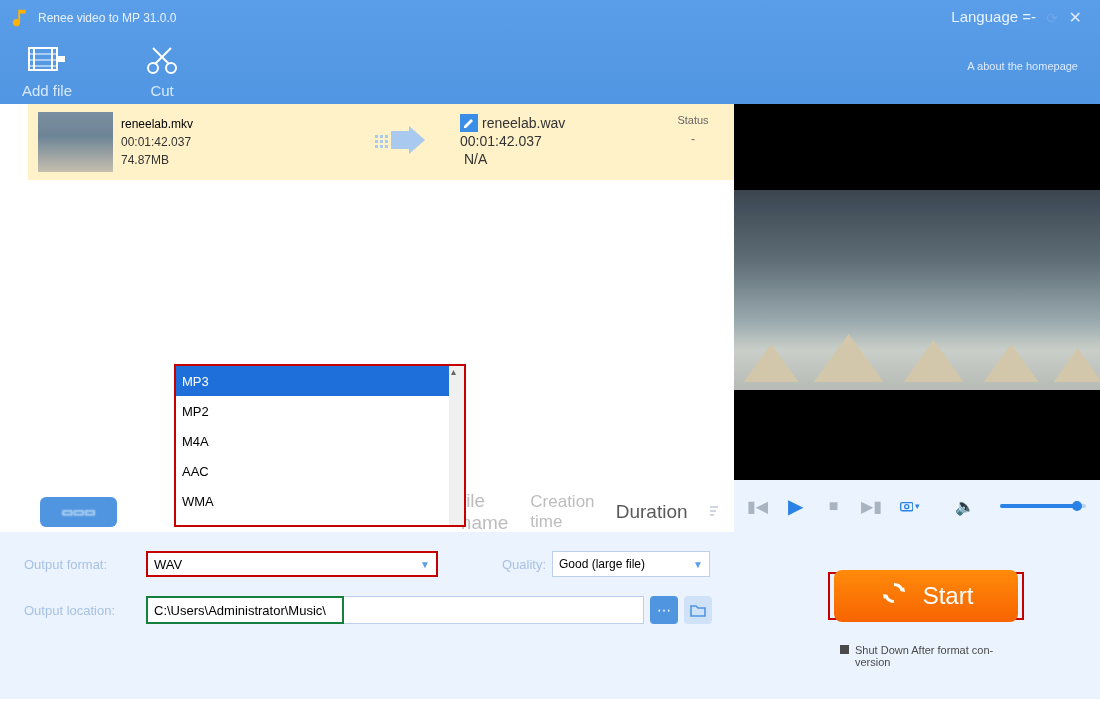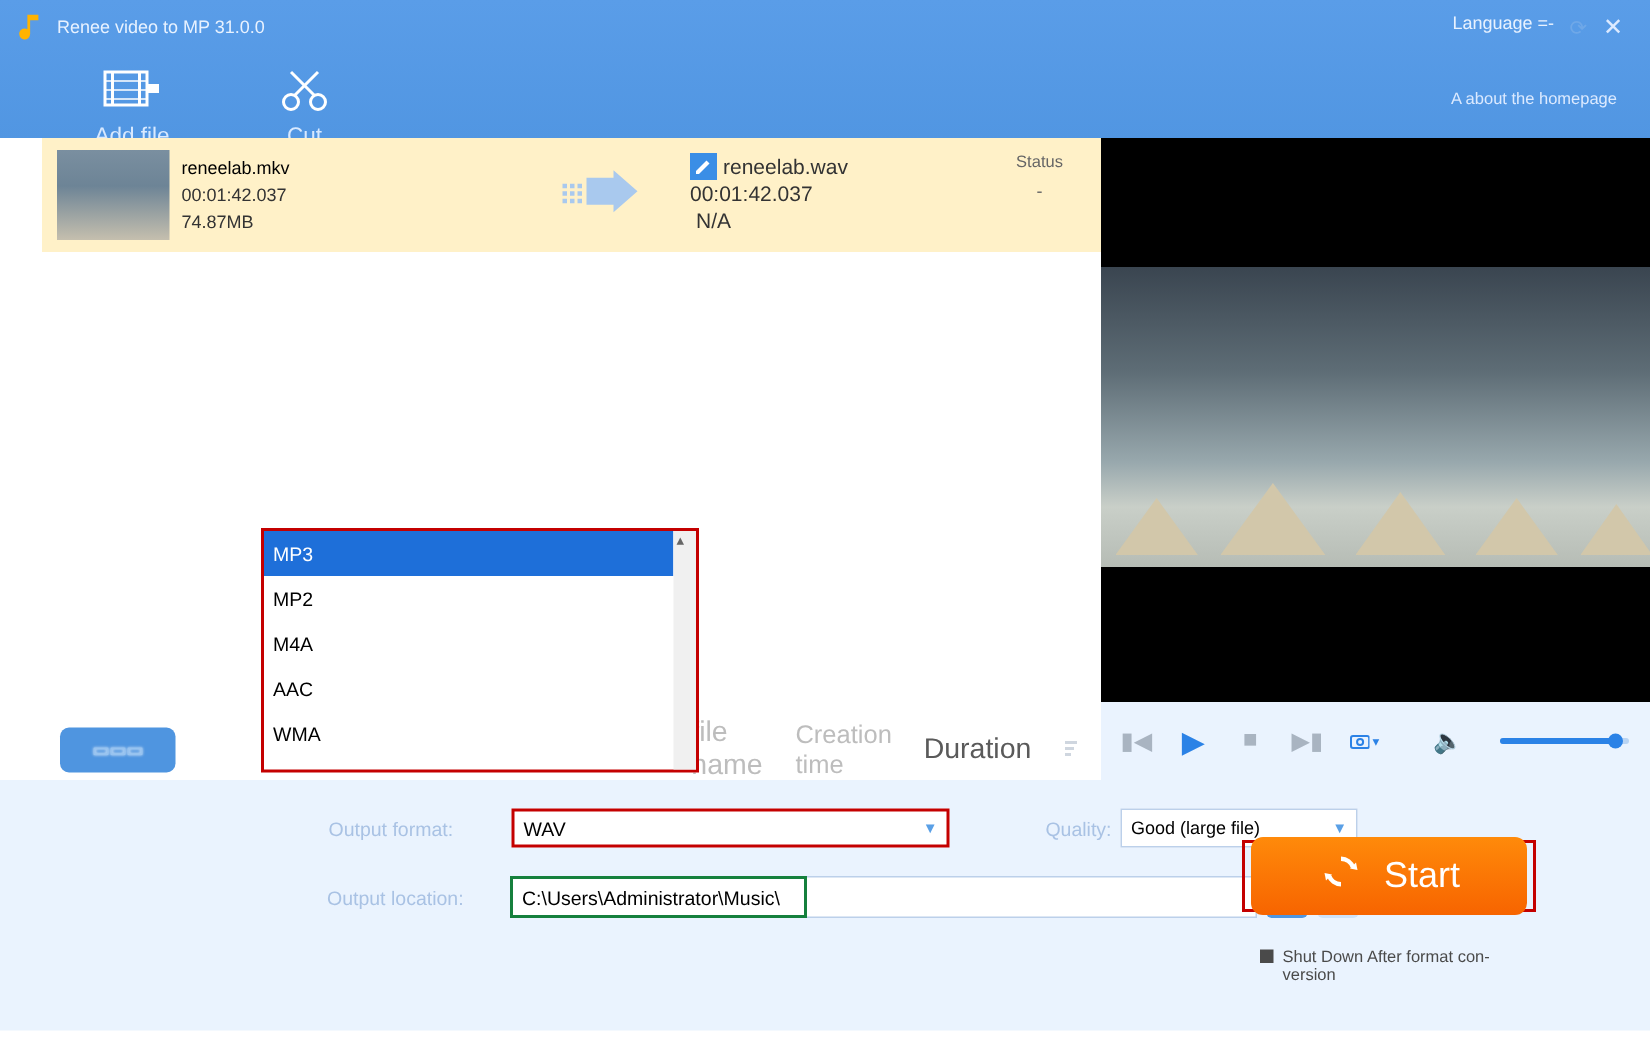--- a/index.html
+++ b/index.html
@@ -1,34 +1,34 @@
 <!DOCTYPE html>
 <html><head>
 <meta charset="utf-8">
 <style>
   * { box-sizing: border-box; margin: 0; padding: 0; font-family: Arial, sans-serif; }
   body { width: 1100px; height: 707px; overflow: hidden; background: #fff; }
 
   
   .header {
-    height: 92px;
+    height: 104px;
     background: linear-gradient(180deg, #5a9de8 0%, #5196e2 100%);
     position: relative;
     color: #fff;
   }
   .title-bar {
     display: flex; align-items: center; height: 36px; padding: 0 10px;
   }
   .app-icon { width: 22px; height: 22px; margin-right: 6px; position: relative; }
   .app-title { font-size: 12px; color: #e8f2ff; }
-  .lang-label { position: absolute; top: 8px; right: 64px; font-size: 12px; color: #e8f2ff; }
+  .lang-label { position: absolute; top: 8px; right: 64px; font-size: 15px; color: #e8f2ff; }
   .close-btn { position: absolute; top: 8px; right: 18px; font-size: 16px; color: #dceaff; cursor: pointer; }
   .sync-icon { position: absolute; top: 10px; right: 42px; font-size: 14px; color: #6fa8e8; }
 
-  .tb-buttons { display: flex; gap: 70px; padding-left: 22px; margin-top: 6px; margin-left: 41px; }
+  .tb-buttons { display: flex; gap: 70px; padding-left: 22px; margin-top: 6px; }
   .tb-btn { display: flex; flex-direction: column; align-items: center; gap: 6px; cursor: pointer; }
   .tb-btn .lbl { font-size: 15px; color: #d8e9ff; }
   .icon-box { width: 40px; height: 34px; display:flex; align-items:center; justify-content:center; }
 
   .homepage-link { position: absolute; top: 60px; right: 22px; font-size: 11px; color: #dceaff; cursor:pointer; }
 
   
   .main { display: flex; height: 428px; margin-left: 28px; }
   .left-pane { width: 724px; position: relative; background: #fff; }
   .right-pane { width: 376px; background: #000; display:flex; flex-direction:column; }
@@ -91,21 +91,21 @@
   .cam-ic { color:#2b82e6; font-size:18px; display:flex; align-items:center; gap:2px;}
   .vol-ic { color:#b5c0cc; font-size:16px; margin-left:18px; }
   .slider { flex:1; height:4px; background:#b9d4f3; border-radius:2px; position:relative; margin-left:6px; }
   .slider-fill { position:absolute; left:0; top:0; bottom:0; width:92%; background:#2b82e6; border-radius:2px; }
   .slider-thumb { position:absolute; top:50%; right:4px; transform:translate(0,-50%); width:10px; height:10px; background:#2b82e6; border-radius:50%; }
 
   
   .bottom {
     height: 167px; background:#eaf3fe; padding: 14px 0 0 24px; position:relative;
   }
-  .row { display:flex; align-items:center; height:36px; margin-bottom:10px;justify-content:center; }
+  .row { display:flex; align-items:center; height:36px; margin-bottom:10px; }
   .fld-lbl { width:122px; font-size:13px; color:#a9c2e4; }
   .combo {
     width:292px; height:26px; border:2px solid #c40000; background:#fff;
     display:flex; align-items:center; justify-content:space-between; padding:0 6px;
     font-size:13px; cursor:pointer;
   }
   .combo-plain { border:1px solid #bcd0ea; height:26px; width:158px; background:#fff;
     display:flex; align-items:center; justify-content:space-between; padding:0 6px; font-size:12px; cursor:pointer; }
   .tri { color:#5aa0e6; font-size:10px; }
   .quality-lbl { margin-left:56px; width:52px; font-size:13px; color:#a9c2e4; text-align:right; margin-right:6px;}

